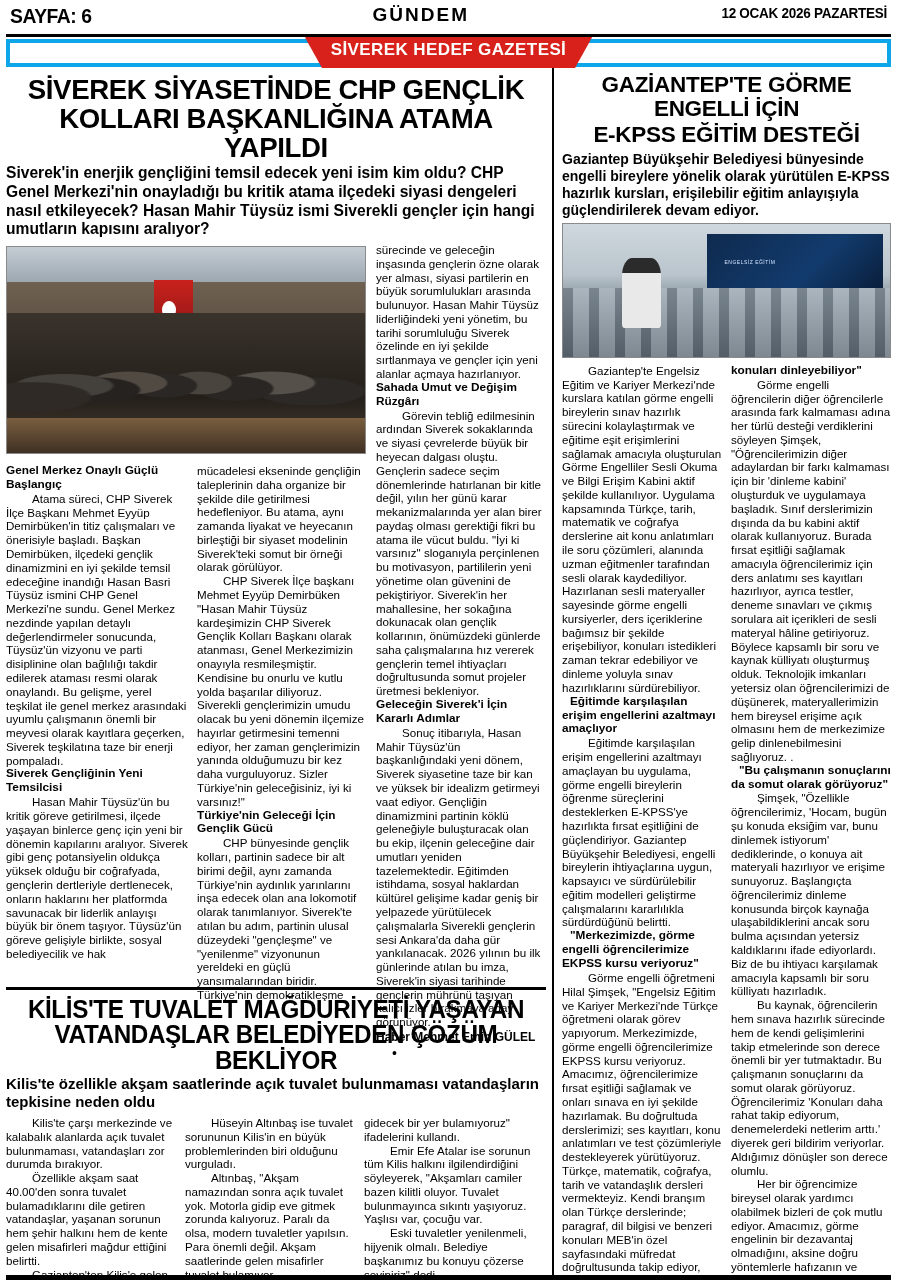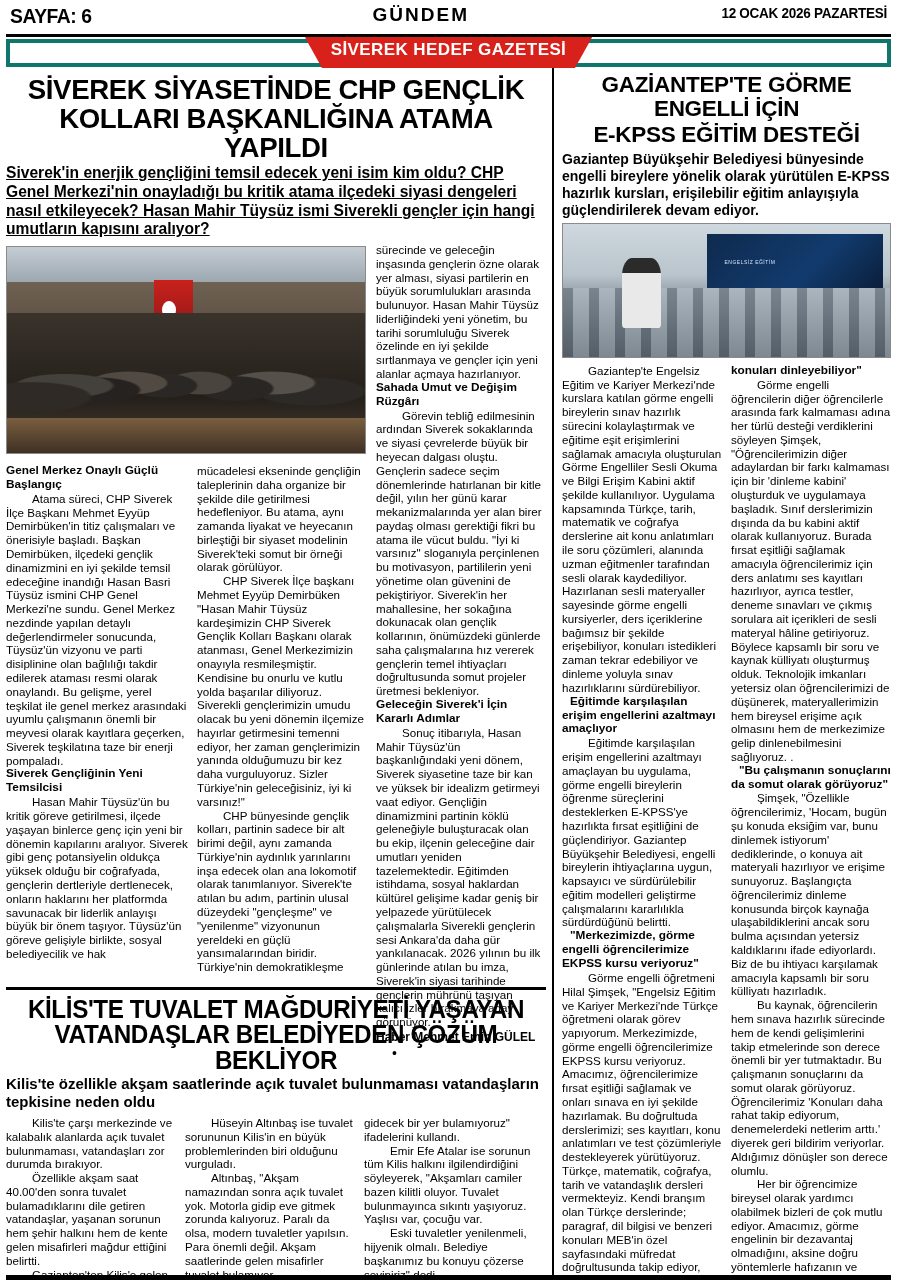--- a/index.html
+++ b/index.html
@@ -31,21 +31,21 @@
   .masthead .date {
     font-weight: bold; font-size: 15px; letter-spacing: -0.3px;
     transform: scaleX(0.9); transform-origin: right bottom;
   }
 
   .rule-top { height:3px; background:#000; margin: 0 6px; }
 
   
   .banner-wrap {
     position: relative; margin: 2px 6px 0 6px; height: 28px;
-    background: #0f766e;
+    background: #0ea5e9;
   }
   .banner-wrap:before {
     content:""; position:absolute; left:4px; top:4px; right:4px; bottom:4px;
     background: #ffffff;
   }
   .banner-center {
     position:absolute; left:50%; top:-2px; transform: translateX(-50%);
     background:#d8211a; color:#fff;
     padding: 3px 26px 8px 26px;
     font-weight: bold; font-size: 17px; letter-spacing: 0.4px;
@@ -66,21 +66,20 @@
     text-align: center; margin: 8px 0 2px 0; letter-spacing: -0.4px;
     transform: scaleX(0.97); transform-origin: center;
   }
   h1.head-right {
     font-size: 22.5px; line-height: 1.06; font-weight: bold;
     text-align: center; margin: 6px 0 4px 0; letter-spacing: -0.3px;
   }
   .deck-main {
     font-size: 15.6px; line-height: 1.2; font-weight: bold;
     margin: 2px 0 4px 0;
-    text-decoration: underline;
   }
   .deck-right {
     font-size: 14px; line-height: 1.22; font-weight: bold;
     margin: 2px 0 4px 0;
   }
 
   
   .photo { position: relative; overflow:hidden; border:1px solid #8a8a8a; }
   .photo-left { width: 360px; height: 208px; margin-top: 3px; }
   .photo-right { width: 329px; height: 135px; margin-top: 4px; }
@@ -214,20 +213,21 @@
             <div class="cols" style="gap:9px; margin-top:10px;">
               <div class="col w182">
                 <h3>Genel Merkez Onaylı Güçlü Başlangıç</h3>
                 <p>Atama süreci, CHP Siverek İlçe Başkanı Mehmet Eyyüp Demirbüken'in titiz çalışmaları ve önerisiyle başladı. Başkan Demirbüken, ilçedeki gençlik dinamizmini en iyi şekilde temsil edeceğine inandığı Hasan Basri Tüysüz ismini CHP Genel Merkezi'ne sundu. Genel Merkez nezdinde yapılan detaylı değerlendirmeler sonucunda, Tüysüz'ün vizyonu ve parti disiplinine olan bağlılığı takdir edilerek ataması resmi olarak onaylandı. Bu gelişme, yerel teşkilat ile genel merkez arasındaki uyumlu çalışmanın önemli bir meyvesi olarak kayıtlara geçerken, Siverek teşkilatına taze bir enerji pompaladı.</p>
                 <h3>Siverek Gençliğinin Yeni Temsilcisi</h3>
                 <p>Hasan Mahir Tüysüz'ün bu kritik göreve getirilmesi, ilçede yaşayan binlerce genç için yeni bir dönemin kapılarını aralıyor. Siverek gibi genç potansiyelin oldukça yüksek olduğu bir coğrafyada, gençlerin dertleriyle dertlenecek, onların haklarını her platformda savunacak bir liderlik anlayışı büyük bir önem taşıyor. Tüysüz'ün göreve gelişiyle birlikte, sosyal belediyecilik ve hak</p>
               </div>
               <div class="col w170">
                 <p class="noind">mücadelesi ekseninde gençliğin taleplerinin daha organize bir şekilde dile getirilmesi hedefleniyor. Bu atama, aynı zamanda liyakat ve heyecanın birleştiği bir siyaset modelinin Siverek'teki somut bir örneği olarak görülüyor.</p>
                 <p>CHP Siverek İlçe başkanı Mehmet Eyyüp Demirbüken "Hasan Mahir Tüysüz kardeşimizin CHP Siverek Gençlik Kolları Başkanı olarak atanması, Genel Merkezimizin onayıyla resmileşmiştir. Kendisine bu onurlu ve kutlu yolda başarılar diliyoruz. Siverekli gençlerimizin umudu olacak bu yeni dönemin ilçemize hayırlar getirmesini temenni ediyor, her zaman gençlerimizin yanında olduğumuzu bir kez daha vurguluyoruz. Sizler Türkiye'nin geleceğisiniz, iyi ki varsınız!"</p>
+                <h3>Türkiye'nin Geleceği İçin Gençlik Gücü</h3>
                 <p>CHP bünyesinde gençlik kolları, partinin sadece bir alt birimi değil, aynı zamanda Türkiye'nin aydınlık yarınlarını inşa edecek olan ana lokomotif olarak tanımlanıyor. Siverek'te atılan bu adım, partinin ulusal düzeydeki "gençleşme" ve "yenilenme" vizyonunun yereldeki en güçlü yansımalarından biridir. Türkiye'nin demokratikleşme</p>
               </div>
             </div>
           </div>
 
           <div class="col w170" style="padding-top:0;">
             <p class="noind">sürecinde ve geleceğin inşasında gençlerin özne olarak yer alması, siyasi partilerin en büyük sorumlulukları arasında bulunuyor. Hasan Mahir Tüysüz liderliğindeki yeni yönetim, bu tarihi sorumluluğu Siverek özelinde en iyi şekilde sırtlanmaya ve gençler için yeni alanlar açmaya hazırlanıyor.</p>
             <h3>Sahada Umut ve Değişim Rüzgârı</h3>
             <p>Görevin tebliğ edilmesinin ardından Siverek sokaklarında ve siyasi çevrelerde büyük bir heyecan dalgası oluştu. Gençlerin sadece seçim dönemlerinde hatırlanan bir kitle değil, yılın her günü karar mekanizmalarında yer alan birer paydaş olması gerektiği fikri bu atama ile vücut buldu. "İyi ki varsınız" sloganıyla perçinlenen bu motivasyon, partililerin yeni yönetime olan güvenini de pekiştiriyor. Siverek'in her mahallesine, her sokağına dokunacak olan gençlik kollarının, önümüzdeki günlerde saha çalışmalarına hız vererek gençlerin temel ihtiyaçları doğrultusunda somut projeler üretmesi bekleniyor.</p>
             <h3>Geleceğin Siverek'i İçin Kararlı Adımlar</h3>

